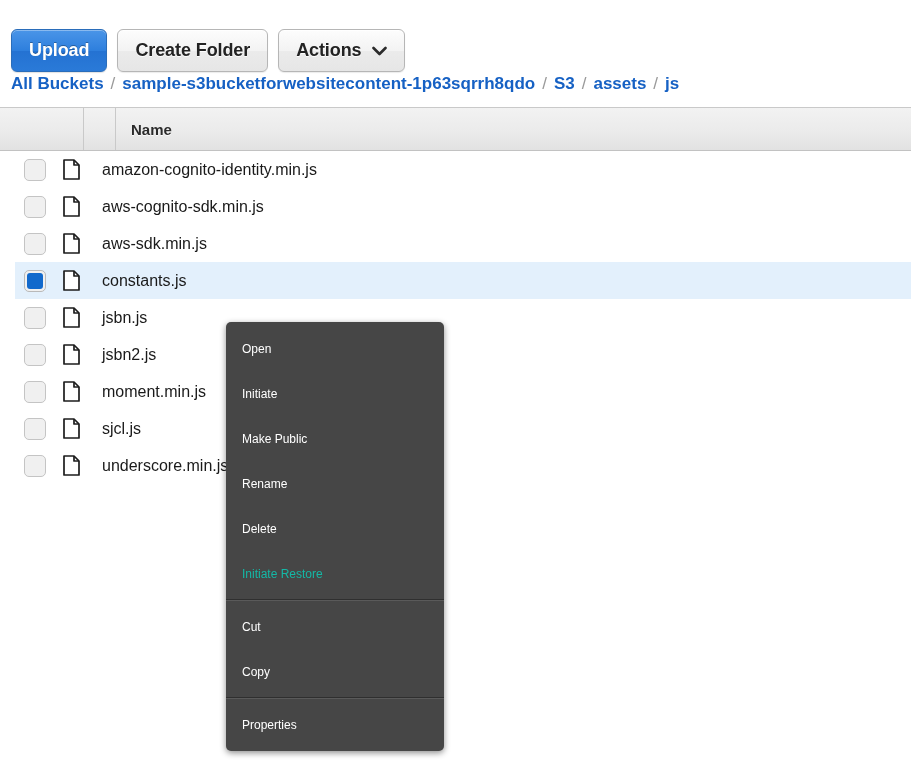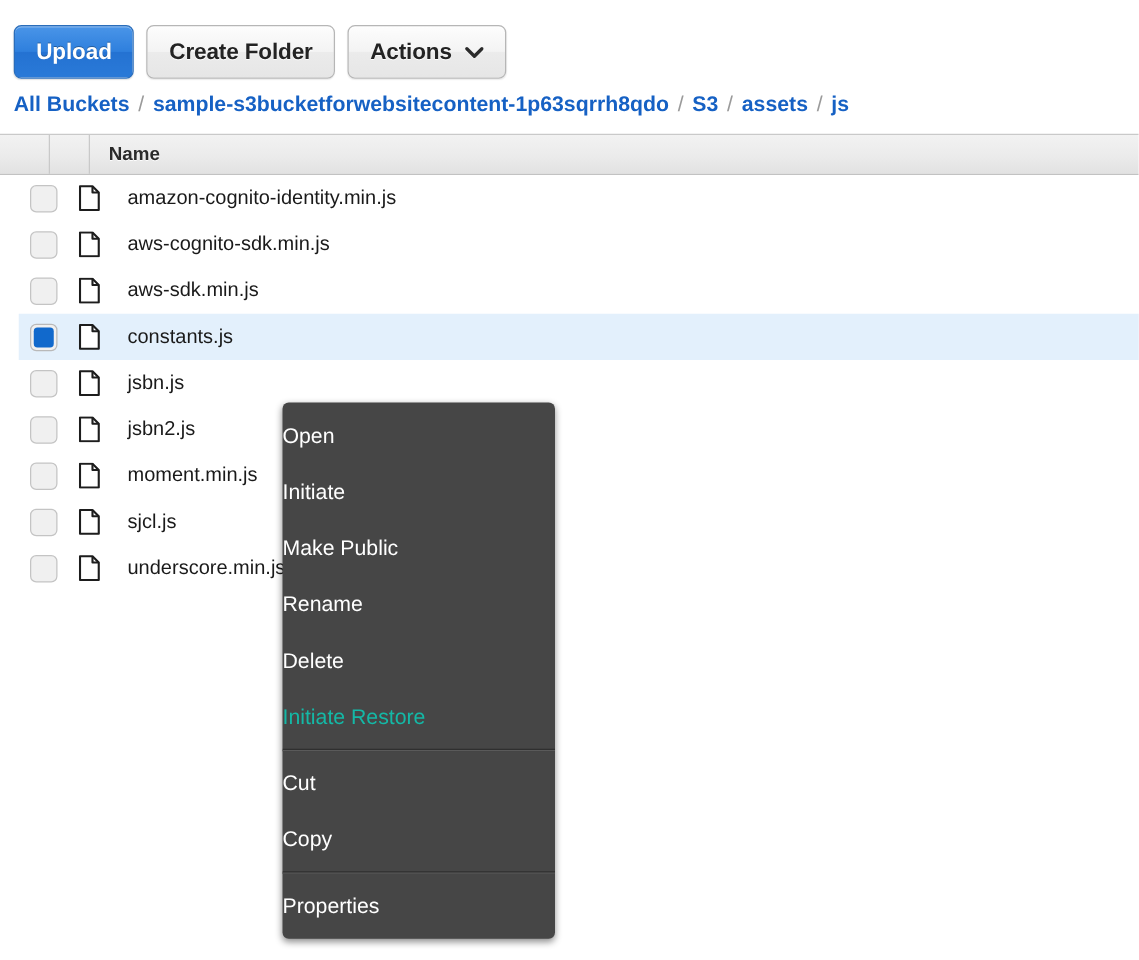--- a/index.html
+++ b/index.html
@@ -23,21 +23,21 @@
   
   .toolbar {
     position: absolute;
     left: 0; top: 0;
     width: 911px;
     height: 72px;
     box-sizing: border-box;
     padding: 20px 0 0 11px;
     background: #ffffff;
     display: flex;
-    align-items: flex-start;
+    align-items: flex-end;
     gap: 10px;
   }
 
   .btn {
     box-sizing: border-box;
     height: 43px;
     padding: 0 17px;
     border-radius: 6px;
     font-size: 18px;
     font-weight: bold;
@@ -97,25 +97,26 @@
 
   
   .table {
     position: absolute;
     left: 0; top: 107px;
     width: 911px;
   }
 
   .thead {
     display: flex;
-    height: 33px;
+    height: 44px;
     box-sizing: border-box;
     border-top: 1px solid #c9c9c9;
     border-bottom: 1px solid #c2c2c2;
     background: linear-gradient(to bottom, #f2f2f2 0%, #ebebeb 55%, #e2e2e2 100%);
+    padding-left: 44px;
   }
   .th {
     box-sizing: border-box;
     height: 100%;
     display: flex;
     align-items: center;
     border-right: 1px solid #c9c9c9;
   }
   .th-check { width: 40px; }
   .th-icon  { width: 32px; }
@@ -197,22 +198,22 @@
     background: #464646;
     border-radius: 5px;
     box-shadow: 0 2px 6px rgba(0,0,0,0.45);
     padding: 4px 0 4px 0;
     overflow: hidden;
   }
   .ctx-item {
     height: 45px;
     display: flex;
     align-items: center;
-    padding-left: 0;
-    font-size: 17px;
+    padding-left: 16px;
+    font-size: 12px;
     color: #ffffff;
     cursor: pointer;
     user-select: none;
   }
   .ctx-item.disabled {
     color: #14b8a6;
     cursor: default;
     text-align: center;
   }
   .ctx-sep {

